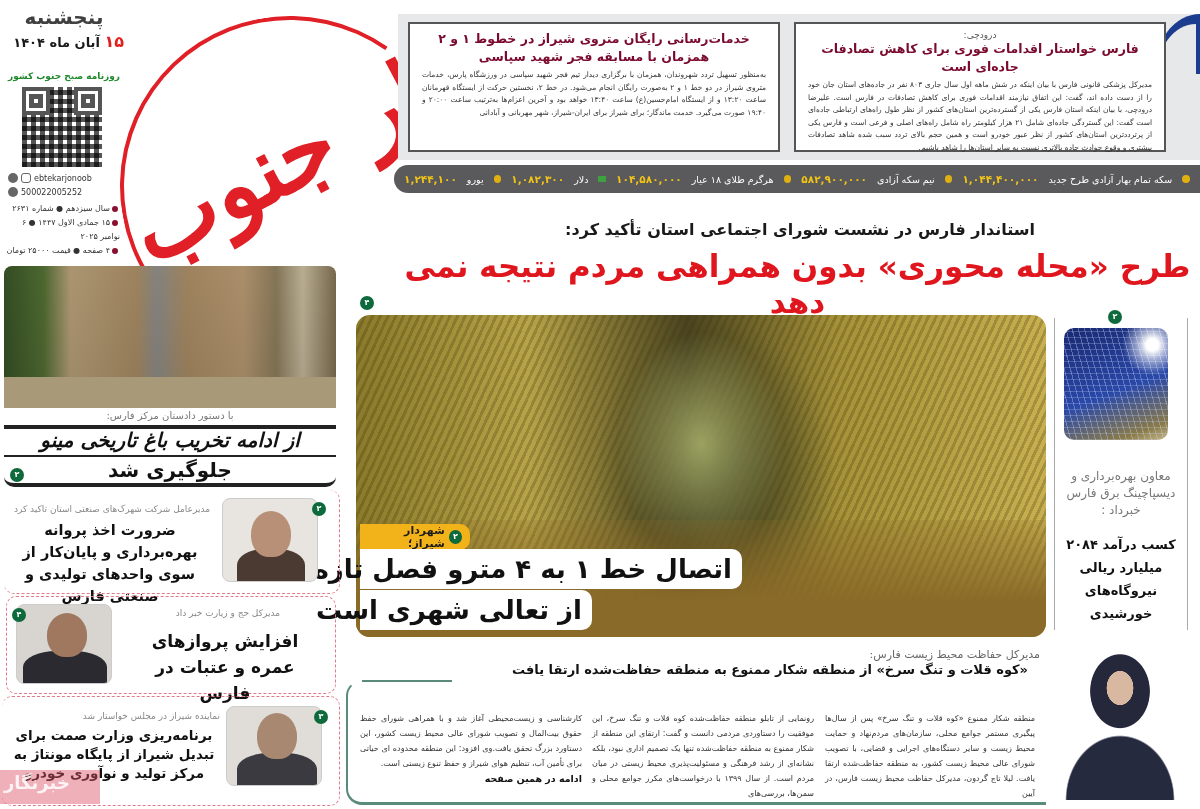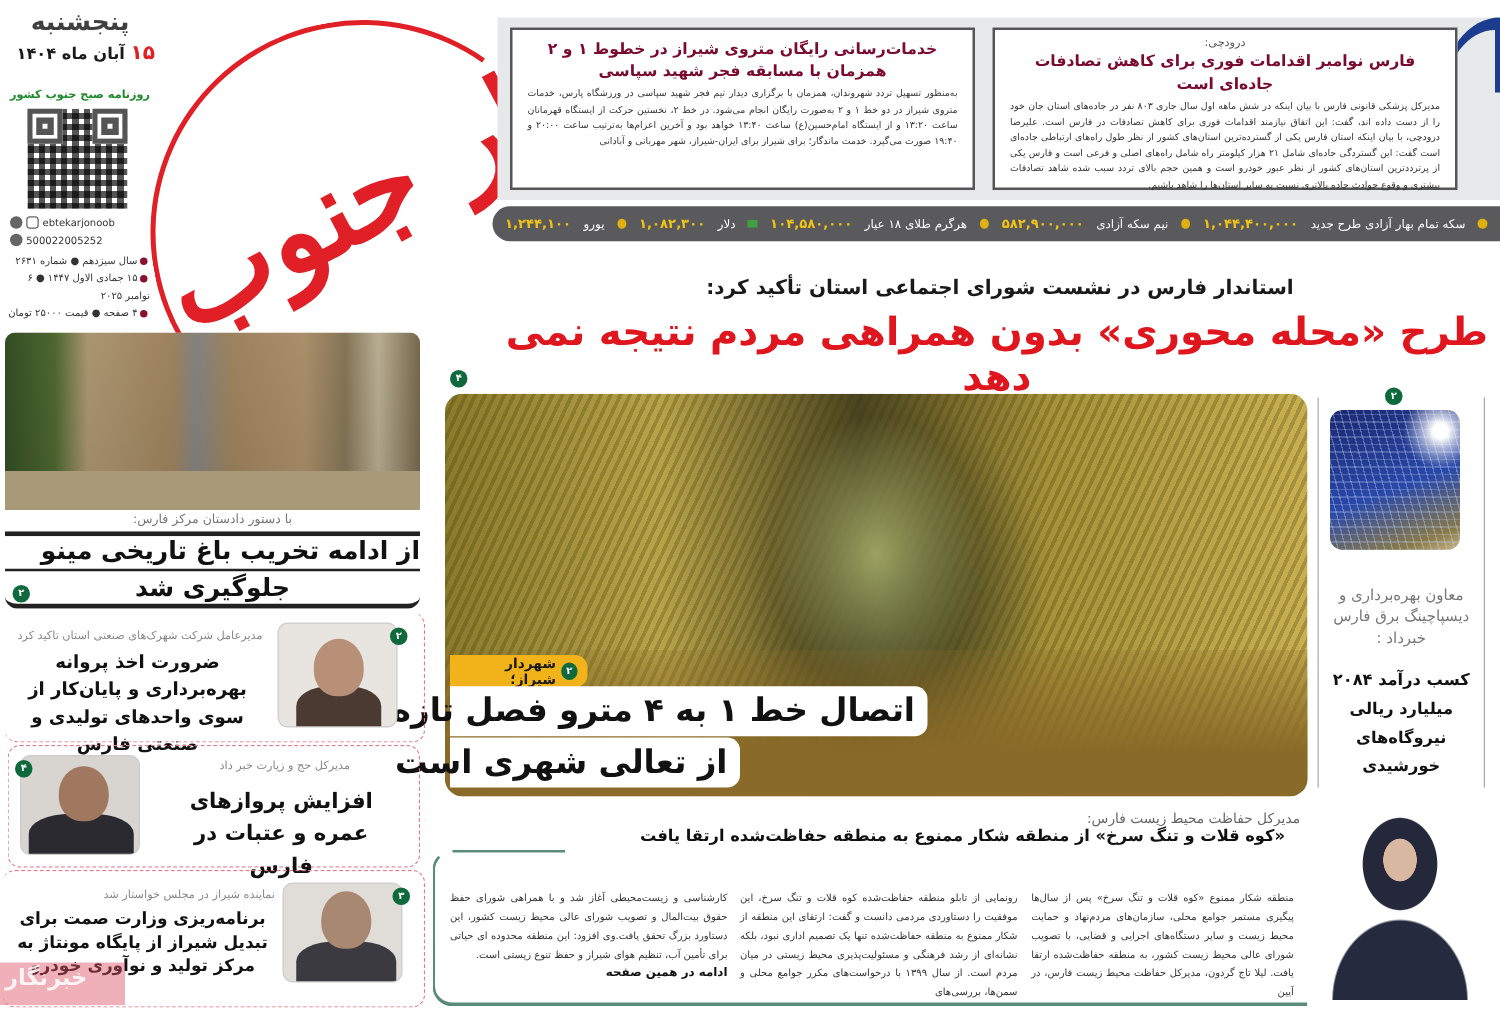--- a/index.html
+++ b/index.html
@@ -81,21 +81,21 @@
 
   
   .garden-photo { left: 4px; top: 266px; width: 332px; height: 142px; border-radius: 8px 8px 0 0; overflow: hidden;
     background:
       linear-gradient(180deg, rgba(0,0,0,0) 0 78%, #a89a78 78% 100%),
       linear-gradient(90deg, #3c5a2a 0%, #5a7a3a 12%, #c8b088 20%, #b89a70 40%, #9a9a98 46%, #b89a70 55%, #c8a880 72%, #9a8a68 82%, #d8ccb0 90%, #8a7a5a 100%),
       linear-gradient(180deg, #dad8d4 0%, #c8c6c2 100%);
     background-blend-mode: normal, multiply, normal; }
   .garden-kicker { left: 4px; top: 410px; width: 332px; text-align: center; font-size: 10px; color: #777; }
   .garden-headline-box { left: 4px; top: 425px; width: 332px; height: 62px; border-top: 4px solid #222; border-bottom: 4px solid #222; border-radius: 0 0 10px 10px; }
-  .garden-hl1 { left: 4px; top: 425px; width: 332px; font-size: 20px; font-weight: bold; line-height: 30px; border-bottom: 2px solid #222; }
+  .garden-hl1 { left: 4px; top: 425px; width: 332px; text-align: center; font-size: 20px; font-weight: bold; line-height: 30px; border-bottom: 2px solid #222; font-style: italic; }
   .garden-hl2 { left: 4px; top: 456px; width: 332px; text-align: center; font-size: 20px; font-weight: bold; line-height: 28px; }
 
   .dashed-box { border: 1.5px dashed #e27a8a; border-radius: 10px; }
   .portrait { border-radius: 8px; overflow: hidden; border: 1px solid #ccc; }
   .portrait .head { position: absolute; border-radius: 50% 50% 45% 45%; }
   .portrait .body { position: absolute; border-radius: 40% 40% 0 0; }
 
   .story-kicker { font-size: 9px; color: #888; text-align: right; }
   .story-hl { font-size: 14.5px; font-weight: bold; color: #111; text-align: center; line-height: 22px; }
 
@@ -152,21 +152,21 @@
 <div class="abs corner-blue"></div>
 <div class="abs corner-white"></div>
 
 <div class="abs top-box left">
   <div class="headline">خدمات‌رسانی رایگان متروی شیراز در خطوط ۱ و ۲ همزمان با مسابقه فجر شهید سپاسی</div>
   <div class="body">به‌منظور تسهیل تردد شهروندان، همزمان با برگزاری دیدار تیم فجر شهید سپاسی در ورزشگاه پارس، خدمات متروی شیراز در دو خط ۱ و ۲ به‌صورت رایگان انجام می‌شود. در خط ۲، نخستین حرکت از ایستگاه قهرمانان ساعت ۱۳:۲۰ و از ایستگاه امام‌حسین(ع) ساعت ۱۳:۴۰ خواهد بود و آخرین اعزام‌ها به‌ترتیب ساعت ۲۰:۰۰ و ۱۹:۴۰ صورت می‌گیرد. خدمت ماندگار؛ برای شیراز برای ایران-شیراز، شهر مهربانی و آبادانی</div>
 </div>
 
 <div class="abs top-box right">
   <div class="kicker">درودچی:</div>
-  <div class="headline">فارس نوامبر اقدامات فوری برای کاهش تصادفات جاده‌ای است</div>
+  <div class="headline">فارس خواستار اقدامات فوری برای کاهش تصادفات جاده‌ای است</div>
   <div class="body">مدیرکل پزشکی قانونی فارس با بیان اینکه در شش ماهه اول سال جاری ۸۰۳ نفر در جاده‌های استان جان خود را از دست داده اند، گفت: این اتفاق نیازمند اقدامات فوری برای کاهش تصادفات در فارس است. علیرضا درودچی، با بیان اینکه استان فارس یکی از گسترده‌ترین استان‌های کشور از نظر طول راه‌های ارتباطی جاده‌ای است گفت: این گستردگی جاده‌ای شامل ۲۱ هزار کیلومتر راه شامل راه‌های اصلی و فرعی است و فارس یکی از پرترددترین استان‌های کشور از نظر عبور خودرو است و همین حجم بالای تردد سبب شده شاهد تصادفات بیشتری و وقوع حوادث جاده بالاتری نسبت به سایر استان‌ها را شاهد باشیم.</div>
 </div>
 
 <div class="abs ticker">
   <span class="coin"></span>
   <span>سکه تمام بهار آزادی طرح جدید</span>
   <span class="val">۱,۰۴۴,۴۰۰,۰۰۰</span>
   <span class="coin"></span>
   <span>نیم سکه آزادی</span>
   <span class="val">۵۸۲,۹۰۰,۰۰۰</span>

